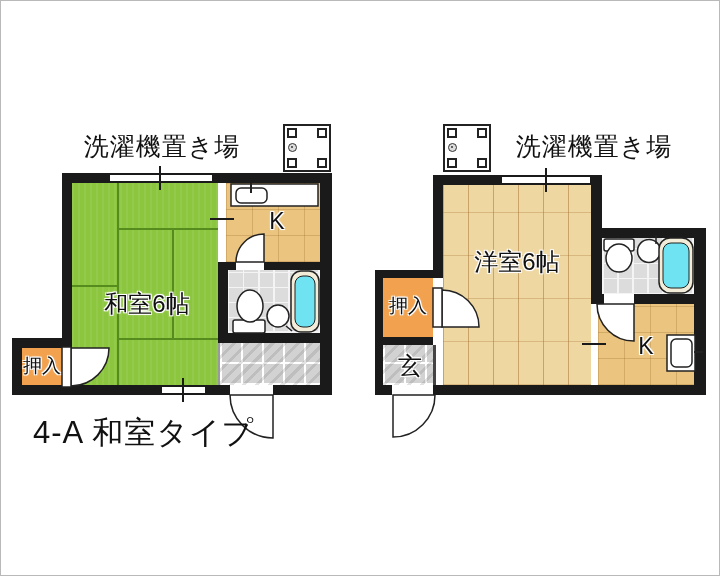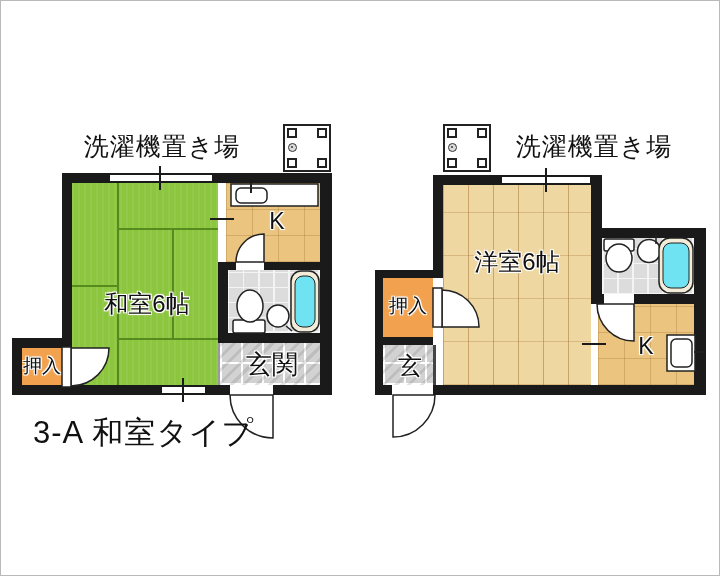--- a/index.html
+++ b/index.html
@@ -207,23 +207,22 @@
     <span class="corner c-tl"></span>
     <span class="corner c-tr"></span>
     <span class="corner c-bl"></span>
     <span class="corner c-br"></span>
     <span class="knob"></span>
   </div>
 
   <div class="label" style="left:82px;top:133px;width:160px;font-size:25px;letter-spacing:1px;">洗濯機置き場</div>
   <div class="label" style="left:87px;top:244px;width:120px;font-size:24px;margin-top:47px;">和室6帖</div>
   <div class="label" style="left:257px;top:209px;width:40px;font-size:23px;">K</div>
-  <div class="label" style="left:232px;top:351px;width:80px;font-size:26px;">玄関</div>
   <div class="label" style="left:17px;top:356px;width:50px;font-size:19px;">押入</div>
-  <div class="title" style="left:33px;top:412px;width:200px;">3-A 和室タイプ</div>
+  <div class="title" style="left:33px;top:412px;width:200px;">4-A 和室タイプ</div>
 
   <div class="label" style="left:514px;top:133px;width:160px;font-size:25px;letter-spacing:1px;">洗濯機置き場</div>
   <div class="label" style="left:457px;top:249px;width:120px;font-size:24px;">洋室6帖</div>
   <div class="label" style="left:626px;top:334px;width:40px;font-size:23px;">K</div>
   <div class="label" style="left:390px;top:353px;width:40px;font-size:24px;">玄</div>
   <div class="label" style="left:383px;top:296px;width:50px;font-size:19px;">押入</div>
 
 </div>
 
 </body></html>

